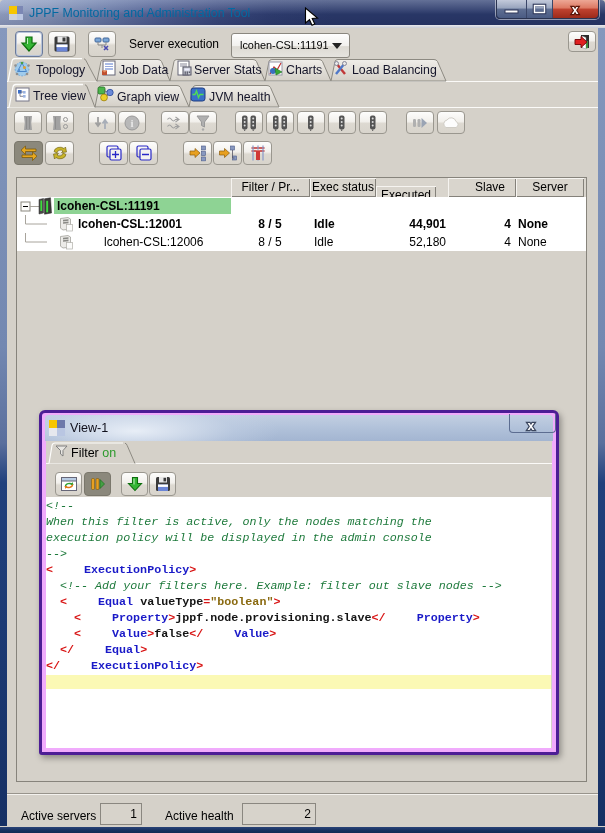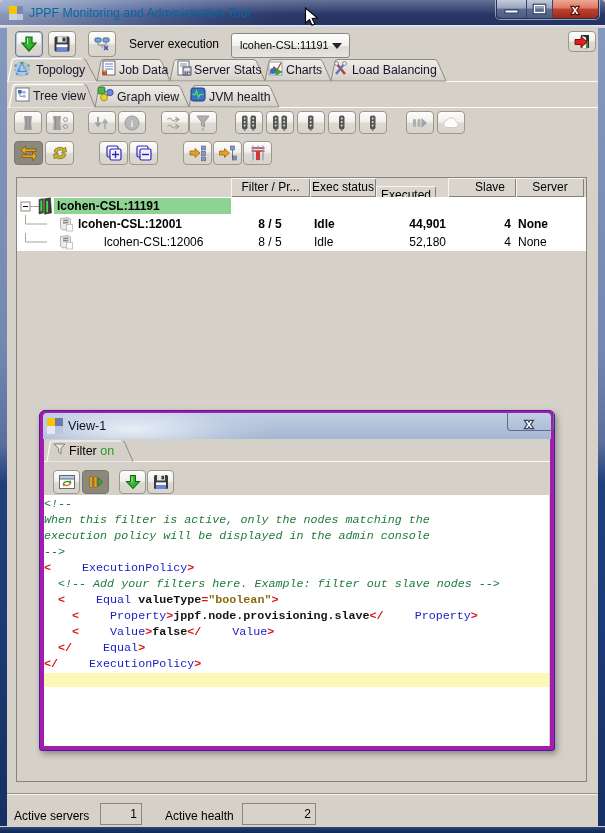--- a/index.html
+++ b/index.html
@@ -38,35 +38,35 @@
   .trow{position:absolute;left:0;width:100%;height:18px;font-size:12px;color:#000;}
   .cell{position:absolute;top:0;height:18px;line-height:18px;white-space:nowrap;}
   
   #statussep{left:7px;top:793px;width:591px;height:2px;
      background:linear-gradient(180deg,#98948c 50%,#f4f2ee 50%);}
   .statfield{position:absolute;top:803px;height:20px;border:1px solid #8a8780;background:#d7d3cb;
      font-size:12px;text-align:right;line-height:20px;padding-right:4px;color:#000;}
   .statlabel{position:absolute;top:809px;font-size:12px;color:#000;}
   
   #vframe{left:39px;top:410px;width:514px;height:339px;border-radius:6px 6px 3px 3px;
-     background:#a21caf;border:1px solid #4c1d95;
+     background:#f0abfc;border:3px solid #4c1d95;
      box-shadow:2px 3px 6px rgba(0,0,0,.35);}
   #vtitle{position:absolute;left:3px;top:2px;width:508px;height:26px;border-radius:4px 4px 0 0;
      background:
        radial-gradient(ellipse 180px 40px at 90px 16px, rgba(238,243,250,.9) 0%, rgba(200,213,232,.4) 55%, rgba(176,193,218,0) 80%),
        linear-gradient(180deg,#c2cfe2 0%,#aebfd8 60%,#a3b5d1 100%);}
   #vcontent{position:absolute;left:4px;top:28px;width:506px;height:307px;background:#d5d1c9;}
   #veditor{position:absolute;left:0px;top:56px;width:505px;height:250px;background:#ffffff;
      font:11.7px "Liberation Mono",monospace;line-height:16px;white-space:pre;overflow:hidden;padding-top:1px;}
   #veditor div{height:16px;}
   .vbtn{position:absolute;top:31px;width:25px;height:22px;border:1px solid #9a978f;border-radius:4px;
     background:linear-gradient(180deg,#fdfdfc 0%,#f2f0ec 45%,#ddd9d1 55%,#d8d4cc 100%);}
   .vbtn svg{position:absolute;left:50%;top:50%;transform:translate(-50%,-50%);}
   .cg{color:#1e7a3c;font-style:italic;} 
-  .tb{color:#1a1ac8;font-weight:normal;padding-left:31px;} 
+  .tb{color:#1a1ac8;font-weight:bold;padding-left:31px;} 
   .rd{color:#d81414;font-weight:bold;} 
   .sg{color:#8a6a10;font-weight:bold;} 
   .bk{color:#141414;font-weight:bold;}
 </style>
 </head>
 <body>
 
 <div class="abs" id="titlebar"></div>
 <div class="abs" id="appicon">
   <svg width="16" height="16">
@@ -528,20 +528,20 @@
           <rect x="8.5" y="1.8" width="2.6" height="3.6" fill="#3a3a3a"></rect>
           <rect x="3" y="8.5" width="10" height="6.5" fill="#6b85d6"></rect>
           <rect x="3" y="8.5" width="10" height="2.4" fill="#fff"></rect>
         </svg>
     </div>
     <div id="veditor"><div class="cg">&lt;!--</div><div class="cg">When this filter is active, only the nodes matching the</div><div class="cg">execution policy will be displayed in the admin console</div><div class="cg">--&gt;</div><div><span class="rd">&lt;</span><span class="tb">ExecutionPolicy</span><span class="rd">&gt;</span></div><div class="cg">  &lt;!-- Add your filters here. Example: filter out slave nodes --&gt;</div><div>  <span class="rd">&lt;</span><span class="tb">Equal</span><span class="bk"> valueType</span><span class="rd">=</span><span class="sg">"boolean"</span><span class="rd">&gt;</span></div><div>    <span class="rd">&lt;</span><span class="tb">Property</span><span class="rd">&gt;</span><span class="bk">jppf.node.provisioning.slave</span><span class="rd">&lt;/</span><span class="tb">Property</span><span class="rd">&gt;</span></div><div>    <span class="rd">&lt;</span><span class="tb">Value</span><span class="rd">&gt;</span><span class="bk">false</span><span class="rd">&lt;/</span><span class="tb">Value</span><span class="rd">&gt;</span></div><div>  <span class="rd">&lt;/</span><span class="tb">Equal</span><span class="rd">&gt;</span></div><div><span class="rd">&lt;/</span><span class="tb">ExecutionPolicy</span><span class="rd">&gt;</span></div><div style="background:#fbf9b5;height:14px;margin-top:1px;"></div></div>
   </div>
 </div>
 
 <div class="abs" id="statussep"></div>
-<div class="statlabel" style="left:14px;">Active servers</div>
+<div class="statlabel" style="left:21px;">Active servers</div>
 <div class="statfield" style="left:100px;width:36px;">1</div>
 <div class="statlabel" style="left:165px;">Active health</div>
 <div class="statfield" style="left:242px;width:68px;">2</div>
 
 <svg class="abs" style="left:304px;top:7px;" width="18" height="21">
   <path d="M1.5 1 L1.5 16 L5.5 12.7 L8 18.3 L10.8 17 L8.2 11.5 L13.5 11 Z" fill="#fff" stroke="#000" stroke-width="1.1"></path>
 </svg>
 
 </body></html>

